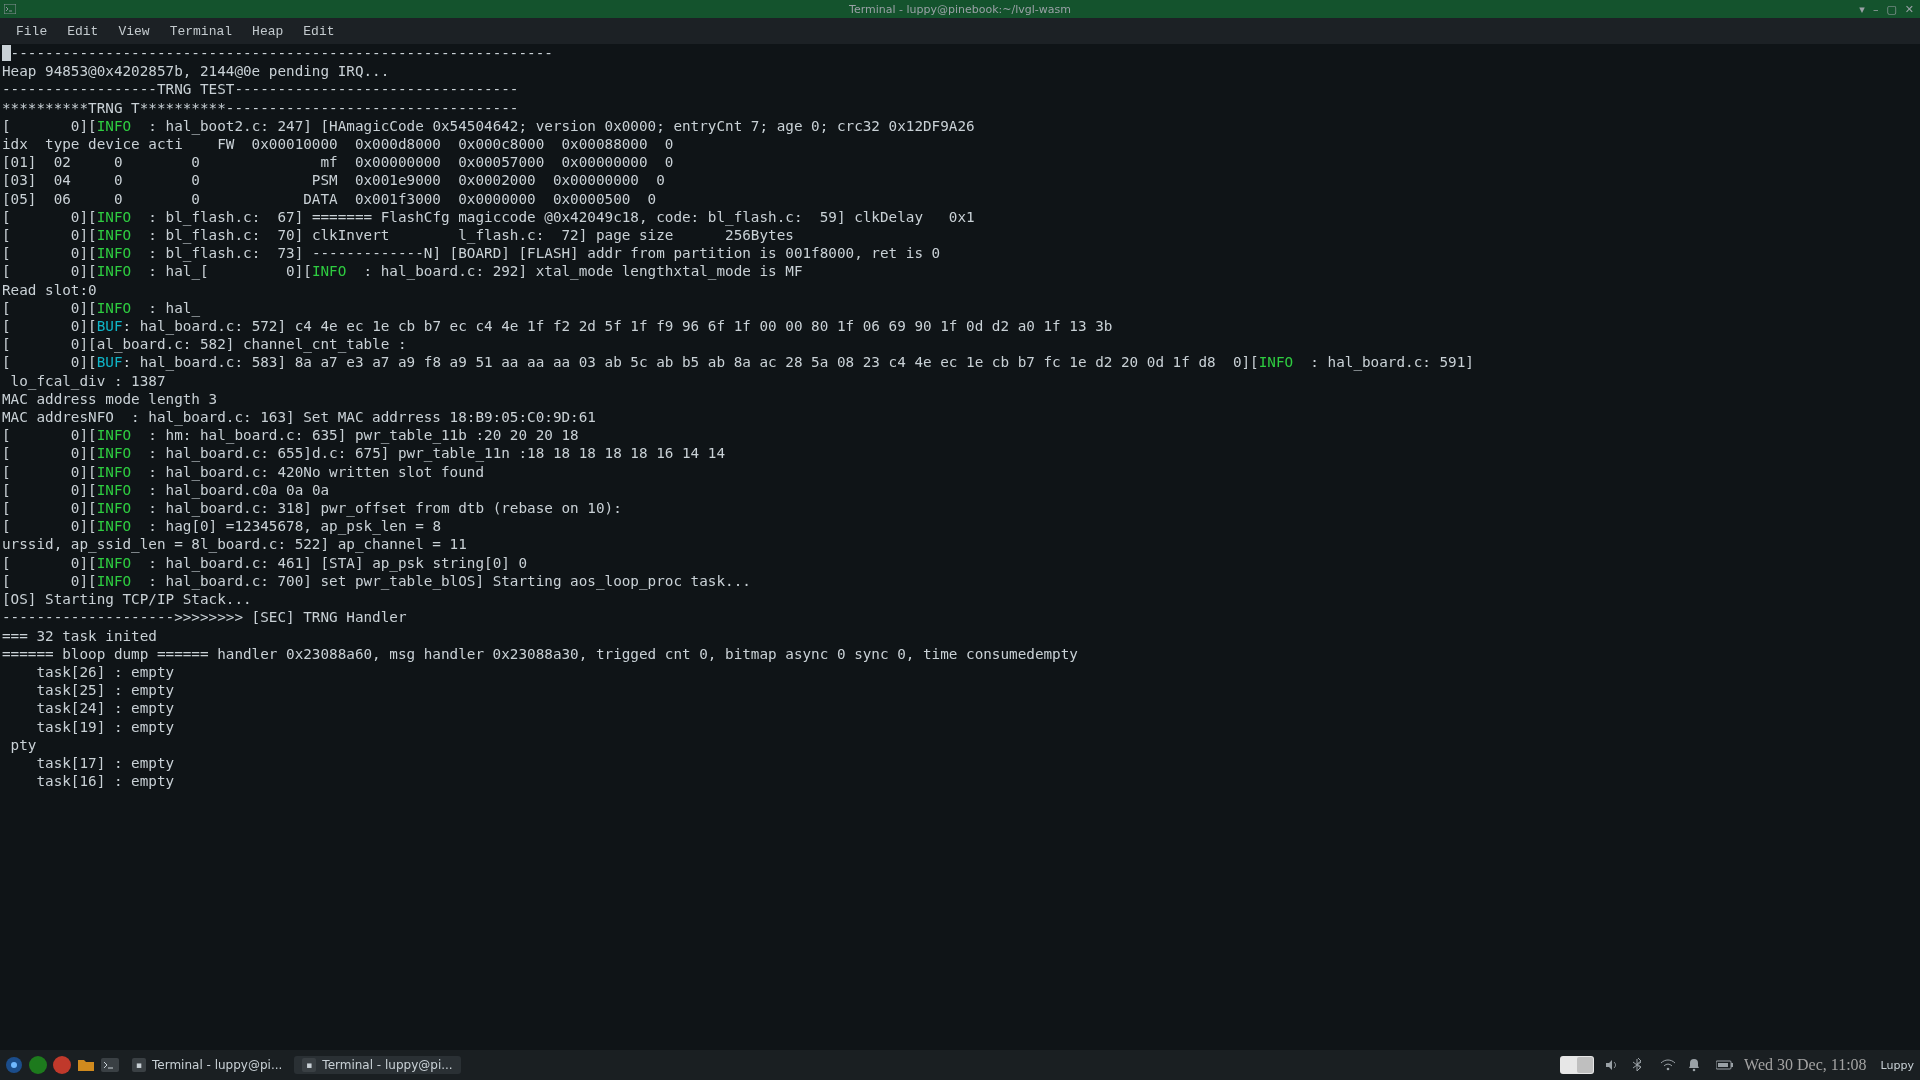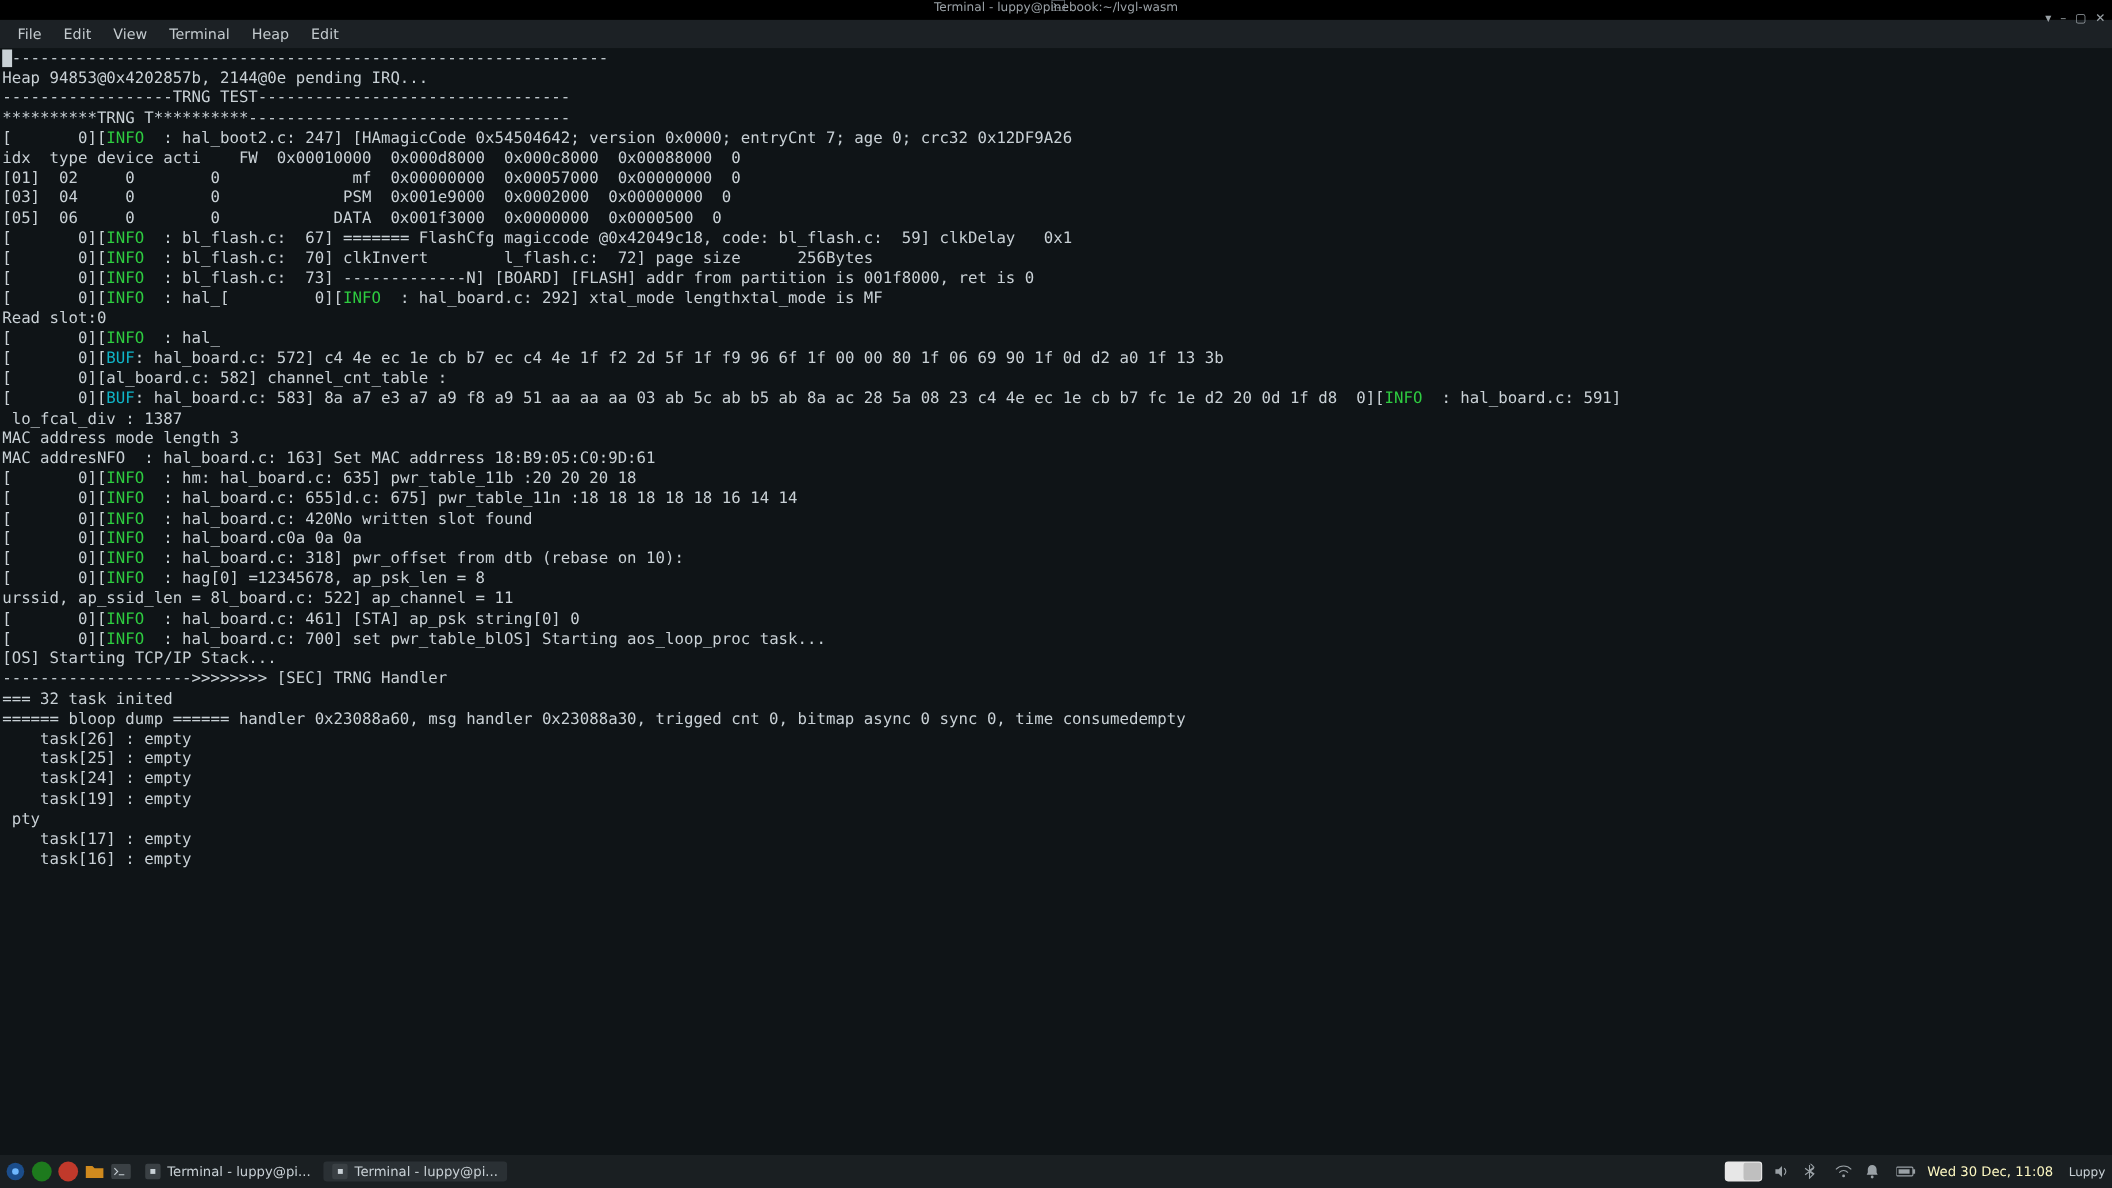--- a/index.html
+++ b/index.html
@@ -3,37 +3,37 @@
 <meta charset="utf-8">
 <style>
   * { margin: 0; padding: 0; box-sizing: border-box; }
   html, body {
     width: 1920px; height: 1080px; overflow: hidden;
     font-family: "DejaVu Sans", "Liberation Sans", sans-serif;
     background: #0f1417; color: #ccd4d9;
   }
   
   .titlebar {
-    height: 18px; background: #000000; display: flex; align-items: center;
-    font-size: 11px; color: #8a9399; position: relative; flex-direction: column;
+    height: 18px; background: #14532d; display: flex; align-items: center;
+    font-size: 11px; color: #8a9399; position: relative;
   }
   .titlebar .app-icon {
     width: 14px; height: 14px; margin-left: 3px;
     display: inline-flex; align-items: center; justify-content: center;
     color: #9aa1a6; font-size: 10px;
   }
   .titlebar .title { position: absolute; left: 50%; transform: translateX(-50%); color: #9aa1a6;}
   .titlebar .win-controls { margin-left: auto; display: flex; gap: 8px; padding-right: 6px;}
   .titlebar .win-controls span { color:#9aa1a6; font-size:11px; cursor:pointer;}
   
   .menubar {
     height: 26px; background: #1c2125; display: flex; align-items: center;
     padding: 0 6px; font-size: 13px; color: #c3cace; gap: 0;
   }
-  .menubar .menu-item { padding: 3px 10px; cursor: pointer; }
+  .menubar .menu-item { padding: 3px 10px; cursor: pointer; font-family: Liberation Mono, monospace; }
   
   .term-wrap {
     background: #0f1417; height: calc(1080px - 18px - 26px - 30px);
     overflow: hidden;
   }
   pre.term {
     font-family: "DejaVu Sans Mono", "Liberation Mono", monospace;
     font-size: 14.3px; line-height: 18.2px;
     color: #c9d1d6; white-space: pre; padding: 0 2px;
   }
@@ -50,21 +50,21 @@
              justify-content:center; border-radius:3px; }
   .tb-launch { gap:4px; display:flex; align-items:center; }
   .tb-task { display:flex; align-items:center; gap:6px; padding:2px 8px;
              border-radius:3px; max-width:180px; overflow:hidden; white-space:nowrap;}
   .tb-task.active { background:#2a3034;}
   .tb-task .tdot { width:14px;height:14px; background:#3a4044; border-radius:2px;
                    display:inline-flex;align-items:center;justify-content:center;
                    font-size:9px; color:#c9d1d6;}
   .tb-right { margin-left:auto; display:flex; align-items:center; gap:10px; padding-right:2px;}
   .tb-right .tray-icon { width:18px; text-align:center; color:#9aa1a6; cursor:pointer;}
-  .tb-clock { font-size:12px; color:#fef9c3;}
+  .tb-clock { font-size:16px; color:#a3a3a3;font-family:Liberation Serif, serif;}
   .tb-user  { font-size:11px; color:#c9d1d6; padding-left:4px;}
   .tb-toggle {
     width:34px; height:18px; background:#e7e7e7; border-radius:3px;
     position:relative; display:inline-block;
   }
   .tb-toggle::after{
     content:""; position:absolute; right:1px; top:1px; width:16px; height:16px;
     background:#bfbfbf; border-radius:2px;
   }
   .c-green  { background:#1d7a1d; }

